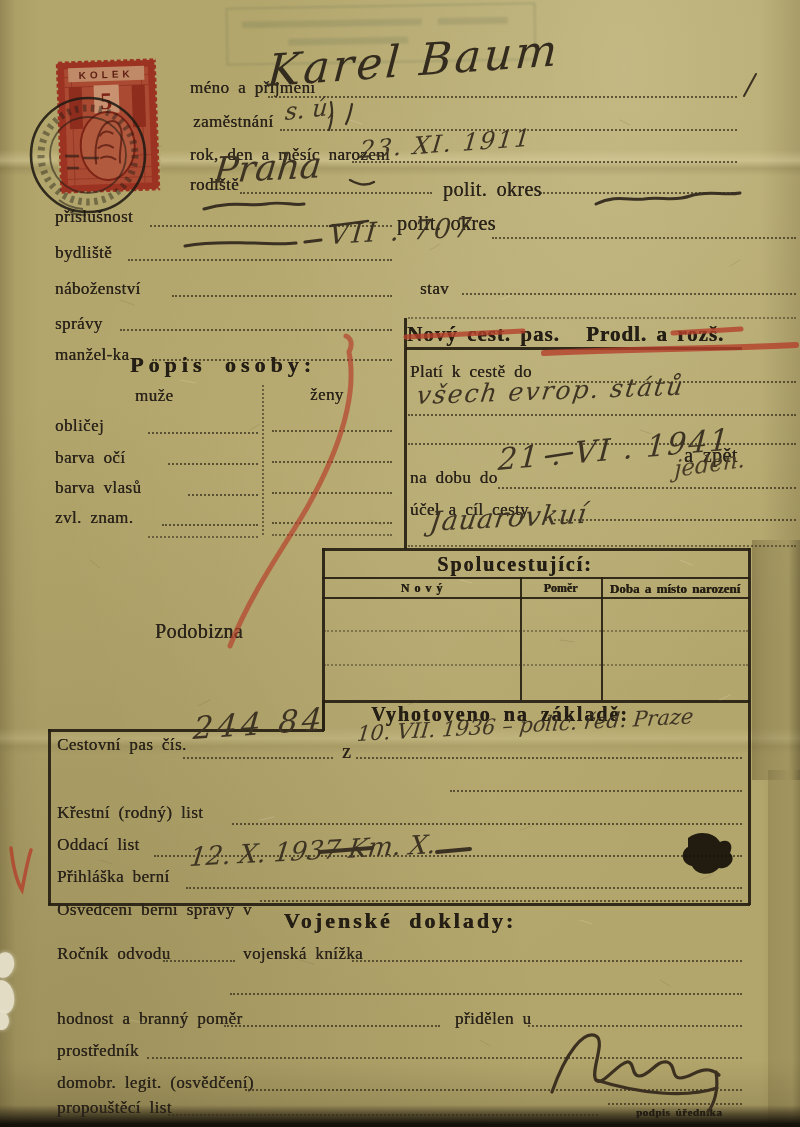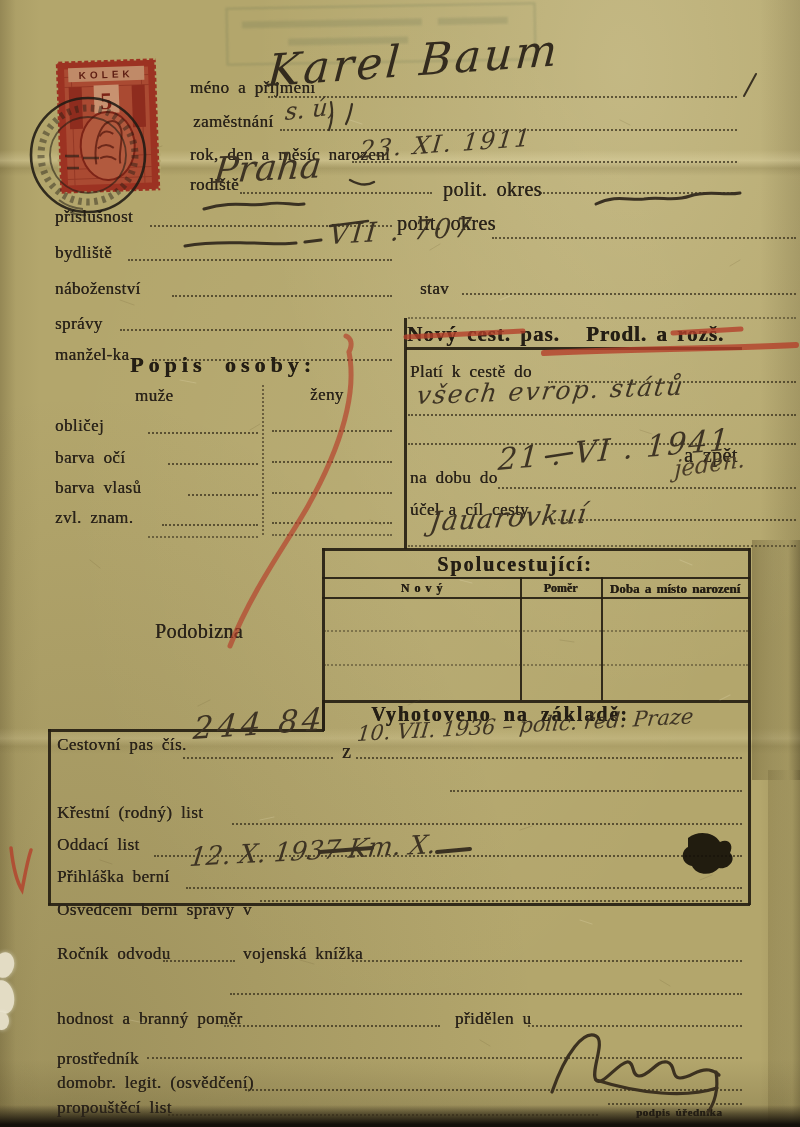--- a/index.html
+++ b/index.html
@@ -179,34 +179,35 @@
   <span class="lb" style="left:57px;top:835px;">Oddací list</span>
   <i class="dl" style="left:154px;top:855px;width:588px;"></i>
 
   <span class="lb" style="left:57px;top:867px;">Přihláška berní</span>
   <i class="dl" style="left:186px;top:887px;width:556px;"></i>
   <span class="hw" style="left:188px;top:842px;font-size:26px;transform:rotate(-3deg) skewX(-10deg);">12. X. 1937  Km. X.</span>
 
   <span class="lb" style="left:57px;top:884px;margin-top:16px;">Osvědčení berní správy v</span>
   <i class="dl" style="left:260px;top:900px;width:482px;"></i>
 
+  <span class="hd tc" style="left:270px;top:908px;width:260px;font-size:22px;letter-spacing:3px;">Vojenské doklady:</span>
 
   <span class="lb" style="left:57px;top:944px;">Ročník odvodu</span>
   <i class="dl" style="left:163px;top:960px;width:72px;"></i>
   <span class="lb" style="left:243px;top:944px;">vojenská knížka</span>
   <i class="dl" style="left:352px;top:960px;width:390px;"></i>
 
   <i class="dl" style="left:230px;top:993px;width:512px;"></i>
 
   <span class="lb" style="left:57px;top:1009px;">hodnost a branný poměr</span>
   <i class="dl" style="left:224px;top:1025px;width:216px;"></i>
   <span class="lb" style="left:455px;top:1009px;">přidělen u</span>
   <i class="dl" style="left:528px;top:1025px;width:214px;"></i>
 
-  <span class="lb" style="left:57px;top:1041px;margin-top:8px;">prostředník</span>
+  <span class="lb" style="left:57px;top:1041px;">prostředník</span>
   <i class="dl" style="left:147px;top:1057px;width:595px;"></i>
 
   <span class="lb" style="left:57px;top:1073px;">domobr. legit. (osvědčení)</span>
   <i class="dl" style="left:245px;top:1089px;width:497px;"></i>
 
   <span class="lb" style="left:57px;top:1098px;">propouštěcí list</span>
   <i class="dl" style="left:168px;top:1114px;width:430px;"></i>
   <i class="dl" style="left:608px;top:1103px;width:134px;"></i>
   <span class="hd" style="left:636px;top:1106px;font-size:11px;letter-spacing:.5px;word-spacing:2px;">podpis úředníka</span>
 

